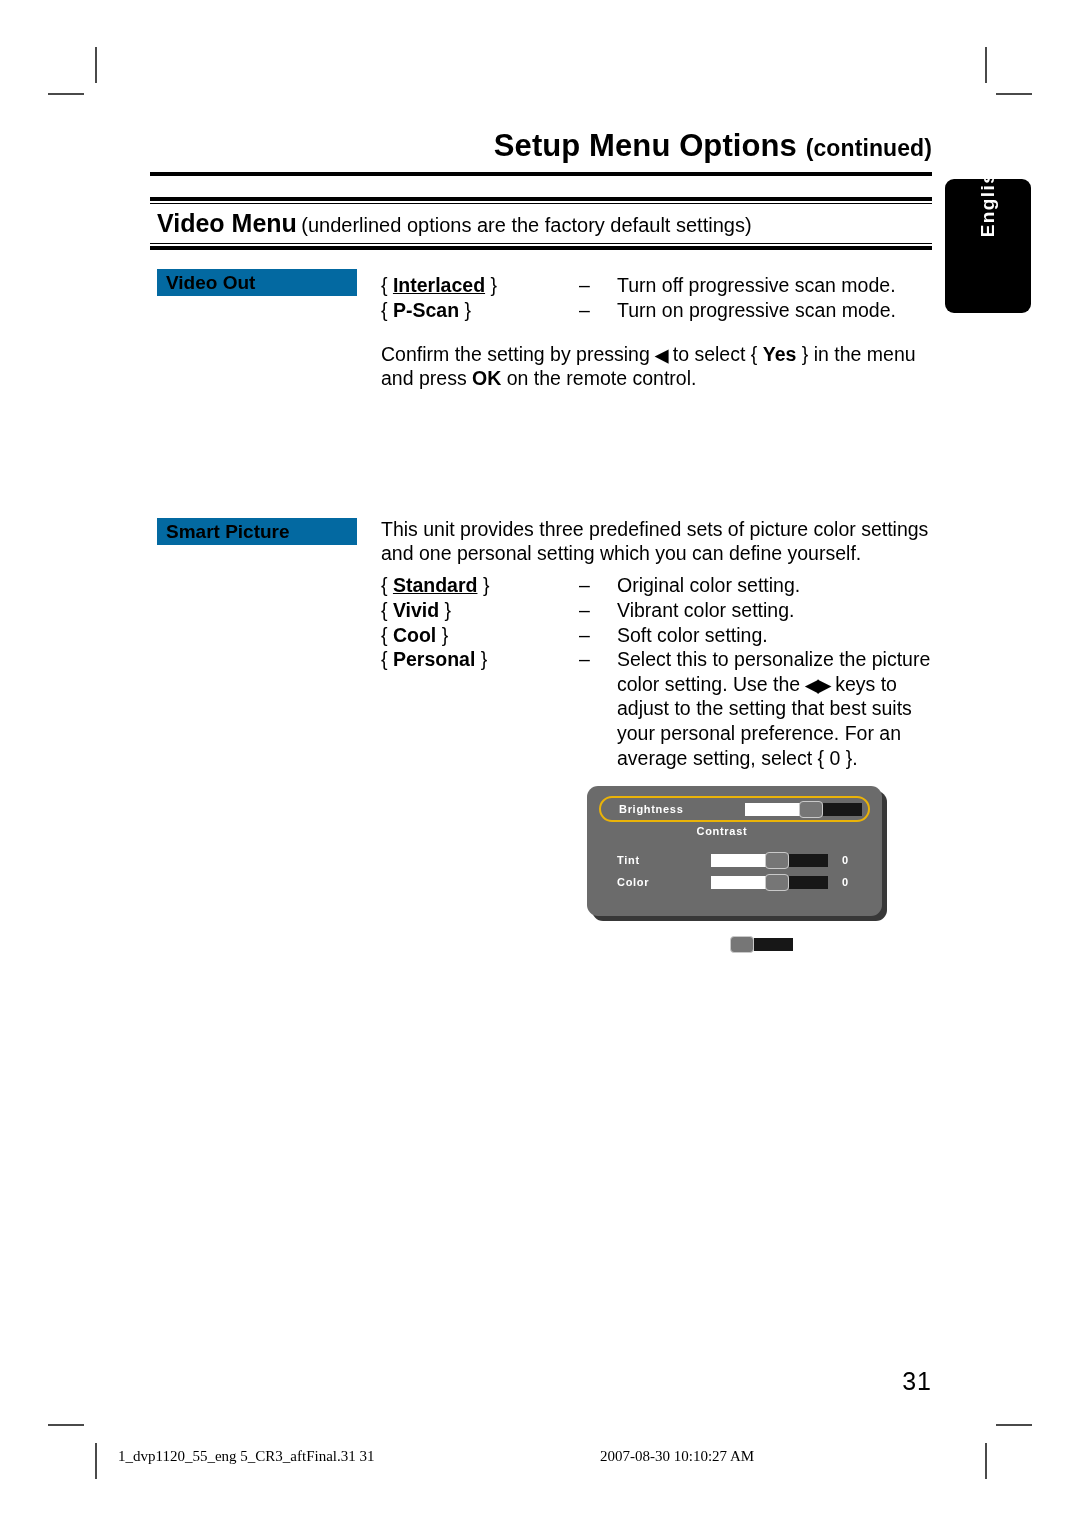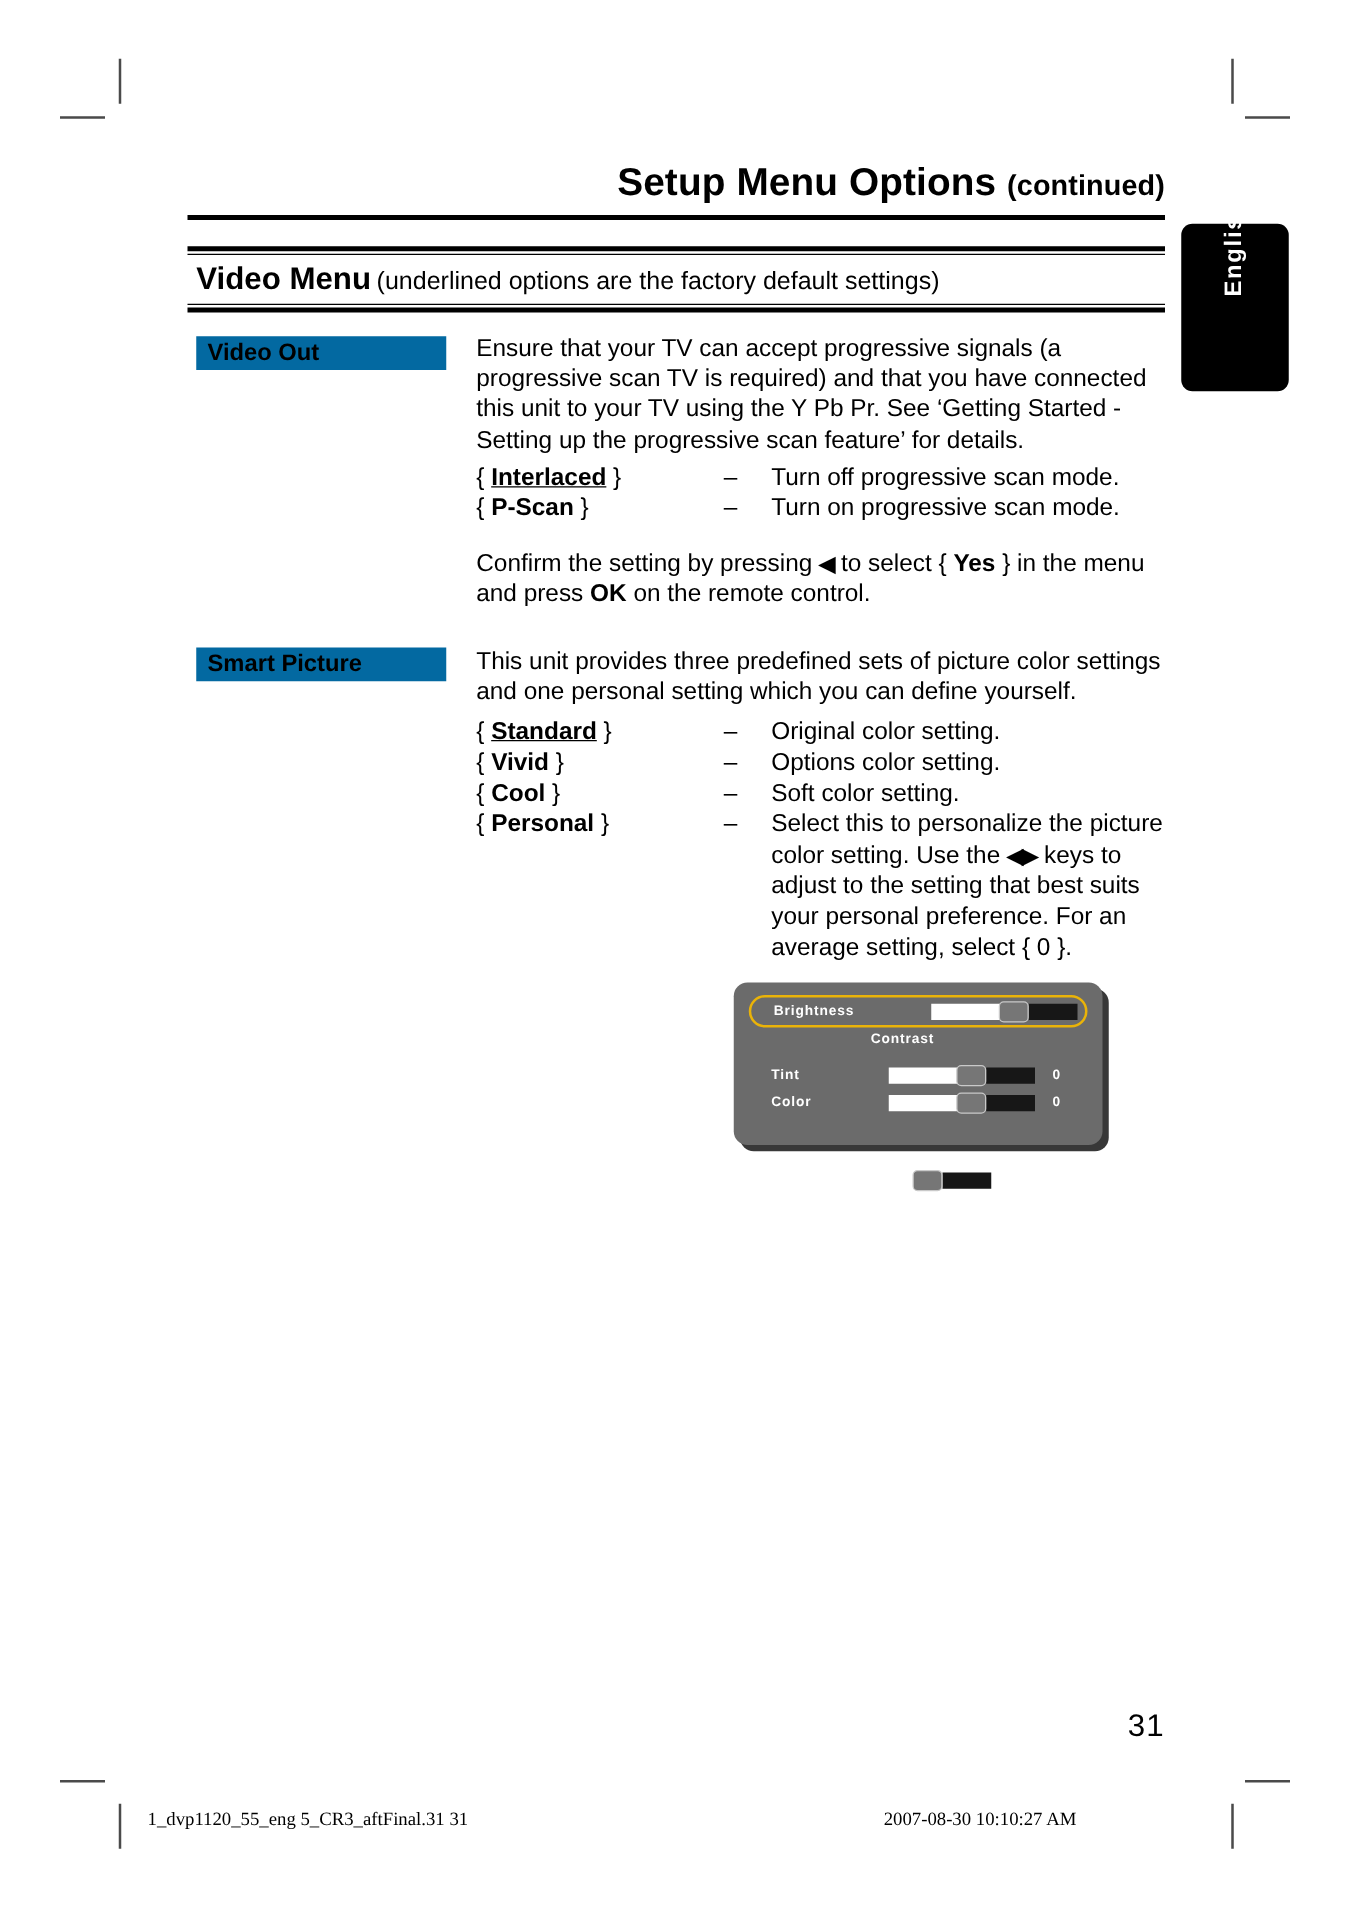--- a/index.html
+++ b/index.html
@@ -249,21 +249,21 @@
     top: 1448px;
     font-family: "Liberation Serif", serif;
     font-size: 15px;
     white-space: nowrap;
   }
   .footer-right {
     position: absolute;
     left: 600px;
     top: 1448px;
     width: 368px;
-    text-align: center;
+    text-align: left;
     font-family: "Liberation Serif", serif;
     font-size: 15px;
     white-space: nowrap;
   }
 </style>
 </head>
 <body>
 
 <div class="cropmark cm-v cm-tl-v"></div>
 <div class="cropmark cm-h cm-tl-h"></div>
@@ -285,21 +285,20 @@
 
 <div class="lang-tab">
     <span>English</span>
   </div>
 
 <div class="term-box term-video-out">
     <span>Video Out</span>
   </div>
 
 <div class="body-col bc-video-out">
-  <p class="para">Ensure that your TV can accept progressive signals (a progressive scan TV is required) and that you have connected this unit to your TV using the Y Pb Pr. See ‘Getting Started - Setting up the progressive scan feature’ for details.</p>
 
   <div class="opt-list indent-list">
     <div class="opt-row">
       <span class="opt-key"><span>{</span> <b class="u">Interlaced</b> <span>}</span></span>
       <span class="opt-dash">–</span>
       <span class="opt-desc">Turn off progressive scan mode.</span>
     </div>
     <div class="opt-row">
       <span class="opt-key"><span>{</span> <b>P-Scan</b> <span>}</span></span>
       <span class="opt-dash">–</span>
@@ -319,21 +318,21 @@
 
   <div class="opt-list sp-list">
     <div class="opt-row">
       <span class="opt-key"><span>{</span> <b class="u">Standard</b> <span>}</span></span>
       <span class="opt-dash">–</span>
       <span class="opt-desc">Original color setting.</span>
     </div>
     <div class="opt-row">
       <span class="opt-key"><span>{</span> <b>Vivid</b> <span>}</span></span>
       <span class="opt-dash">–</span>
-      <span class="opt-desc">Options color setting.</span>
+      <span class="opt-desc">Vibrant color setting.</span>
     </div>
     <div class="opt-row">
       <span class="opt-key"><span>{</span> <b>Cool</b> <span>}</span></span>
       <span class="opt-dash">–</span>
       <span class="opt-desc">Soft color setting.</span>
     </div>
     <div class="opt-row">
       <span class="opt-key"><span>{</span> <b>Personal</b> <span>}</span></span>
       <span class="opt-dash">–</span>
       <span class="opt-desc"><span>Select this to personalize the picture color setting. Use the</span> <b class="arrow">◀▶</b> <span>keys to adjust to the setting that best suits your personal preference. For an average setting, select { 0 }.</span></span>

